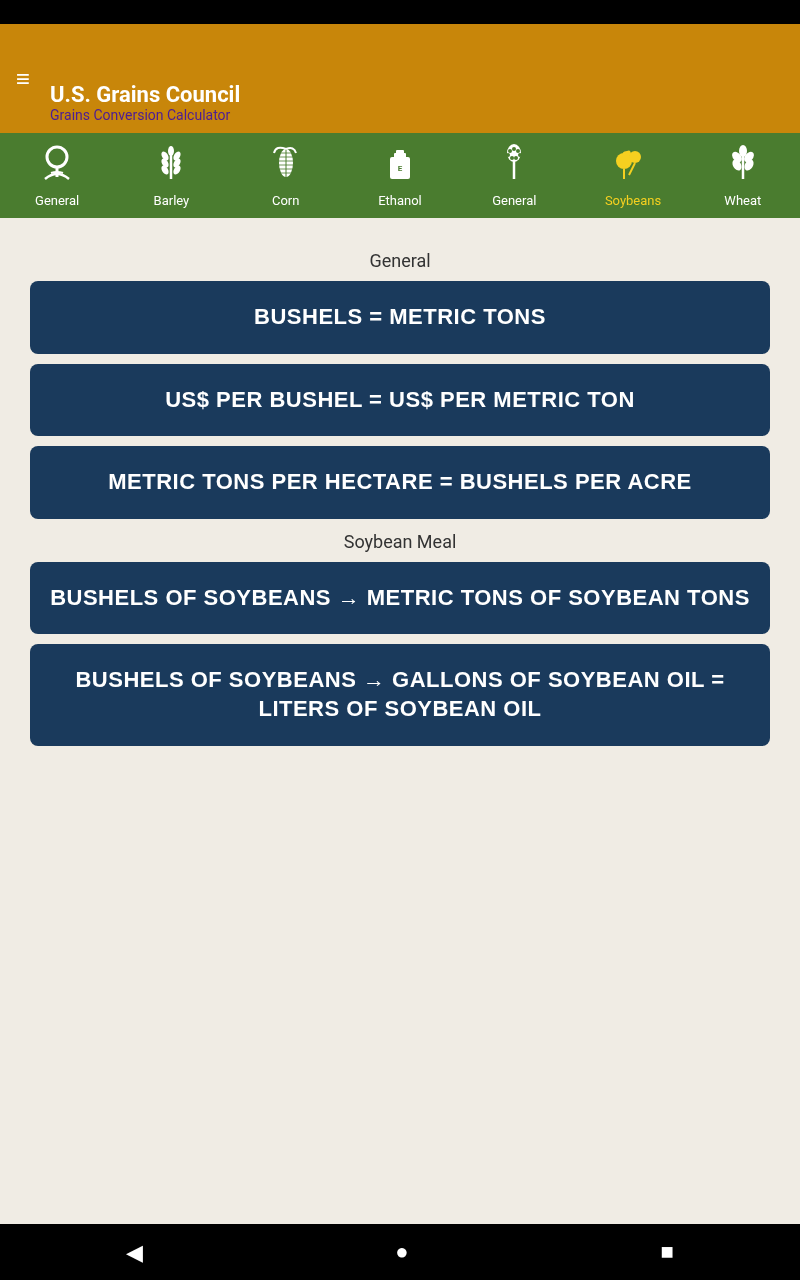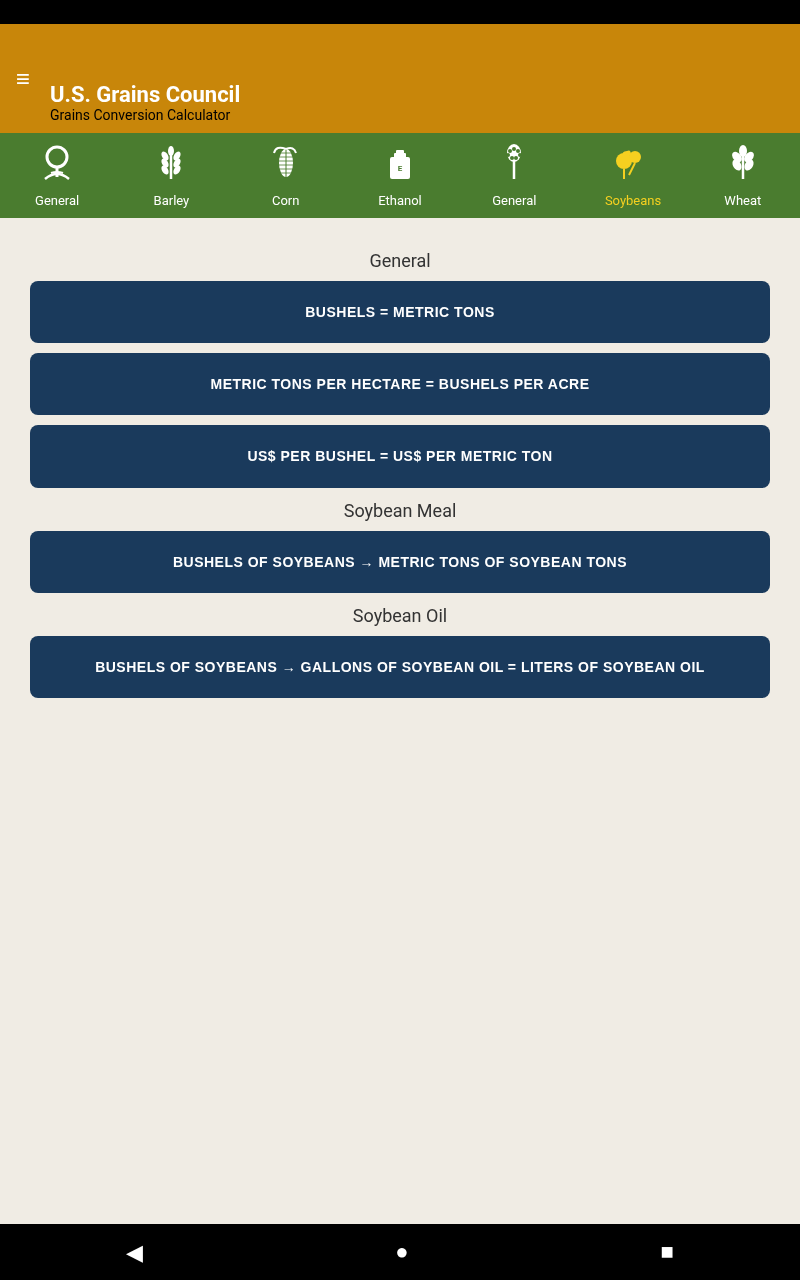--- a/index.html
+++ b/index.html
@@ -38,21 +38,21 @@
       display: flex;
       flex-direction: column;
       margin-top: 48px;
     }
     .header-title {
       color: white;
       font-size: 22px;
       font-weight: bold;
     }
     .header-subtitle {
-      color: #000000;
+      color: #4c1d95;
       font-size: 14px;
     }
 
     
     .nav-bar {
       background: #4a7c2f;
       display: flex;
       align-items: stretch;
       overflow-x: auto;
     }
@@ -100,21 +100,21 @@
     }
 
     .conversion-btn {
       display: block;
       width: 100%;
       background: #1a3a5c;
       color: white;
       border: none;
       border-radius: 8px;
       padding: 22px 12px;
-      font-size: 14px;
+      font-size: 22px;
       font-weight: bold;
       text-align: center;
       cursor: pointer;
       margin-bottom: 10px;
       letter-spacing: 0.5px;
       line-height: 1.3;
     }
 
     
     .bottom-nav {
@@ -254,27 +254,26 @@
     <span class="nav-label">Wheat</span>
   </div>
 
 </div>
 
 <div class="main-content">
 
   <div class="section-label">General</div>
 
   <button class="conversion-btn">BUSHELS = METRIC TONS</button>
+  <button class="conversion-btn">US$ PER BUSHEL = US$ PER METRIC TON</button>
   <button class="conversion-btn">METRIC TONS PER HECTARE = BUSHELS PER ACRE</button>
-  <button class="conversion-btn">US$ PER BUSHEL = US$ PER METRIC TON</button>
 
   <div class="section-label">Soybean Meal</div>
   <button class="conversion-btn">BUSHELS OF SOYBEANS → METRIC TONS OF SOYBEAN TONS</button>
 
-  <div class="section-label">Soybean Oil</div>
   <button class="conversion-btn">BUSHELS OF SOYBEANS → GALLONS OF SOYBEAN OIL = LITERS OF SOYBEAN OIL</button>
 
 </div>
 
 <div class="bottom-nav">
   <span class="bottom-btn">◀</span>
   <span class="bottom-btn">●</span>
   <span class="bottom-btn">■</span>
 </div>
 

